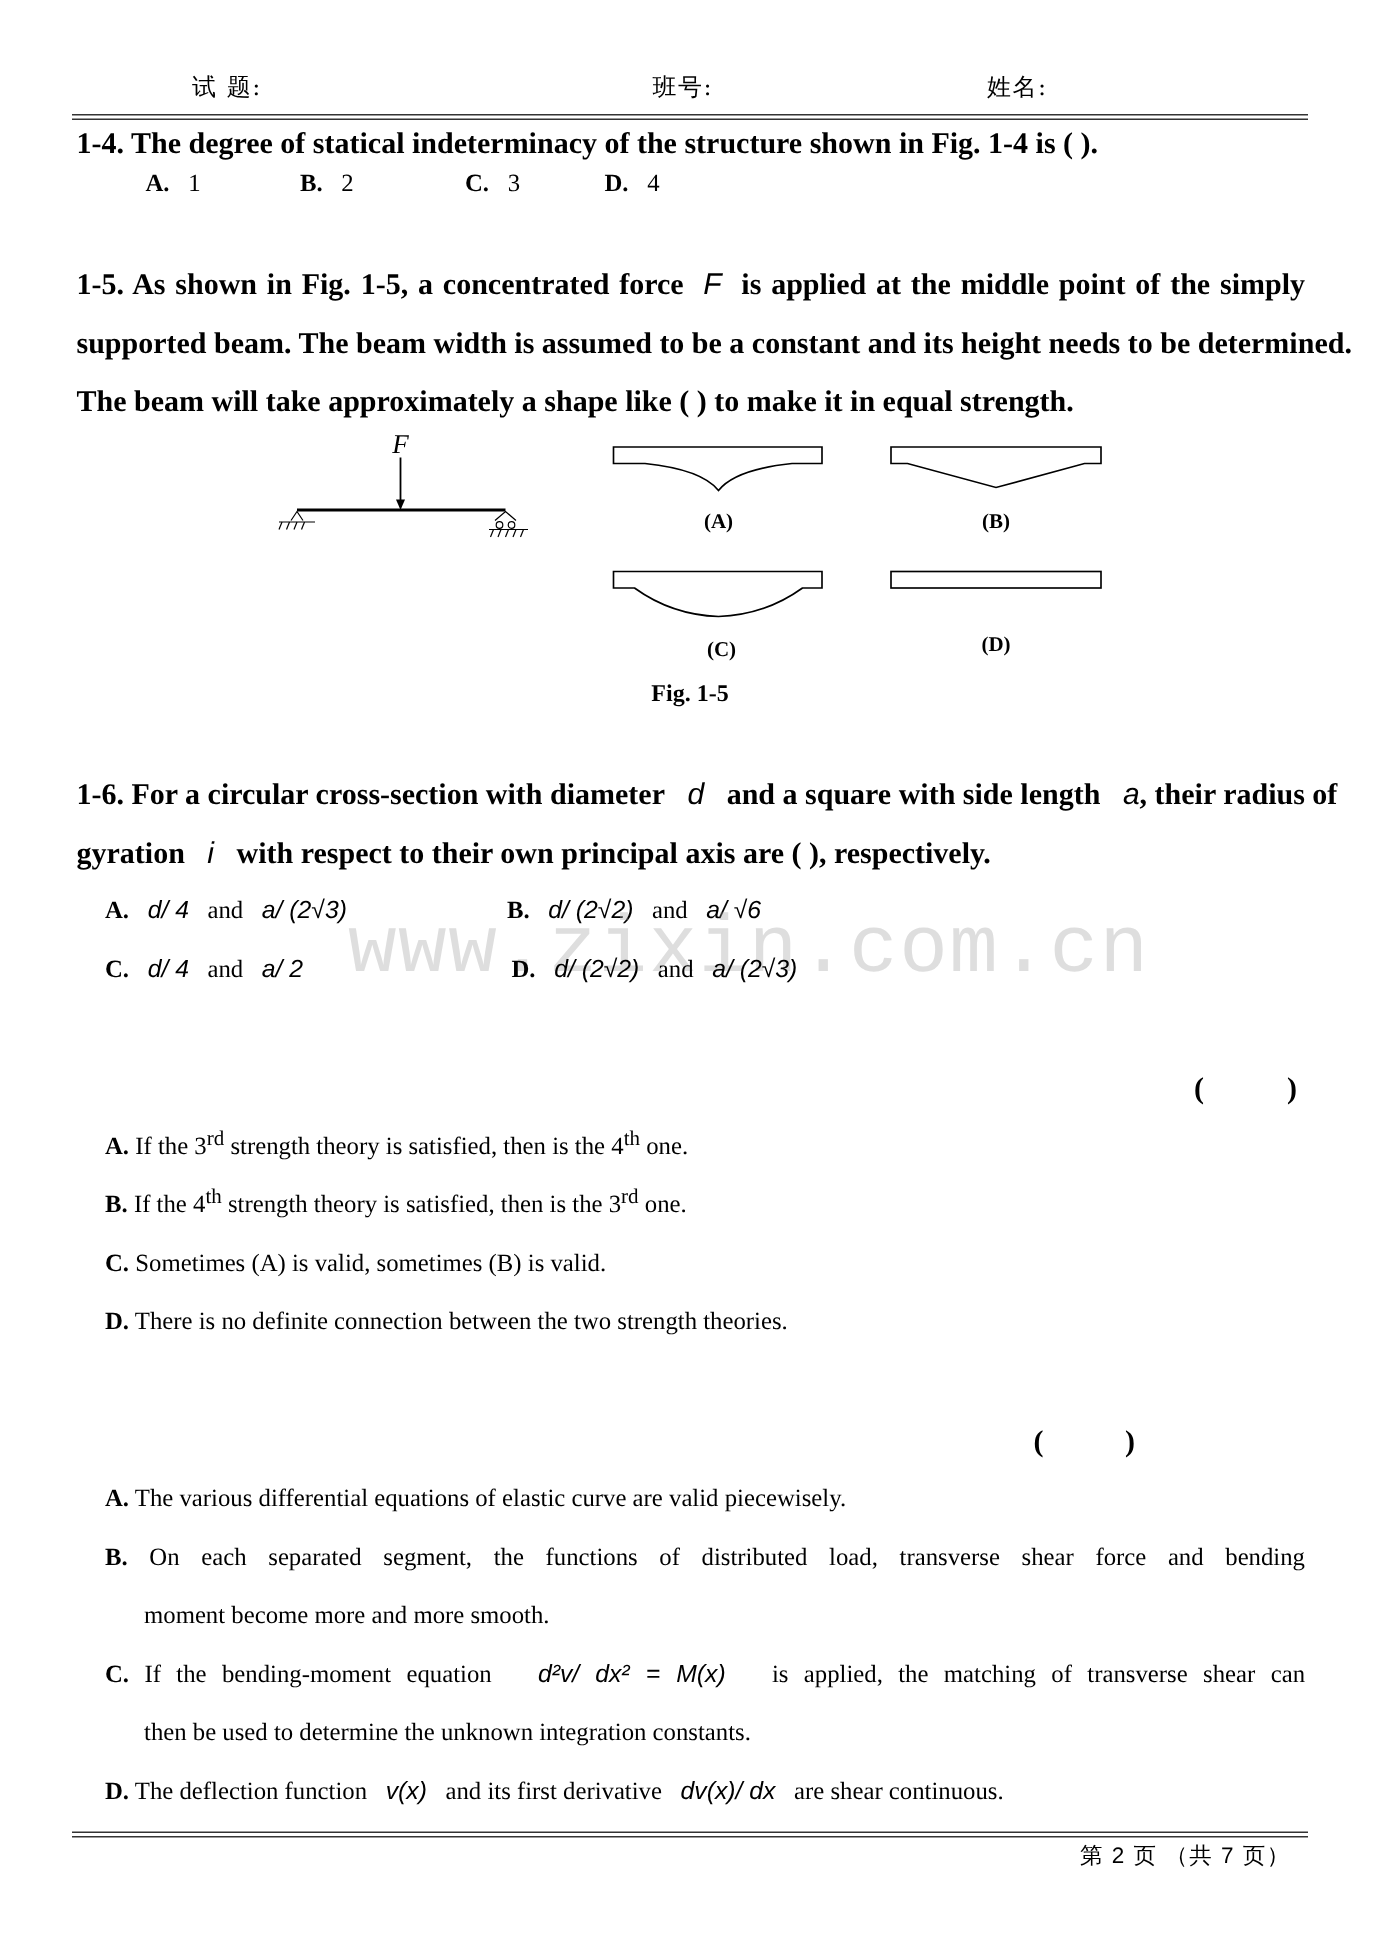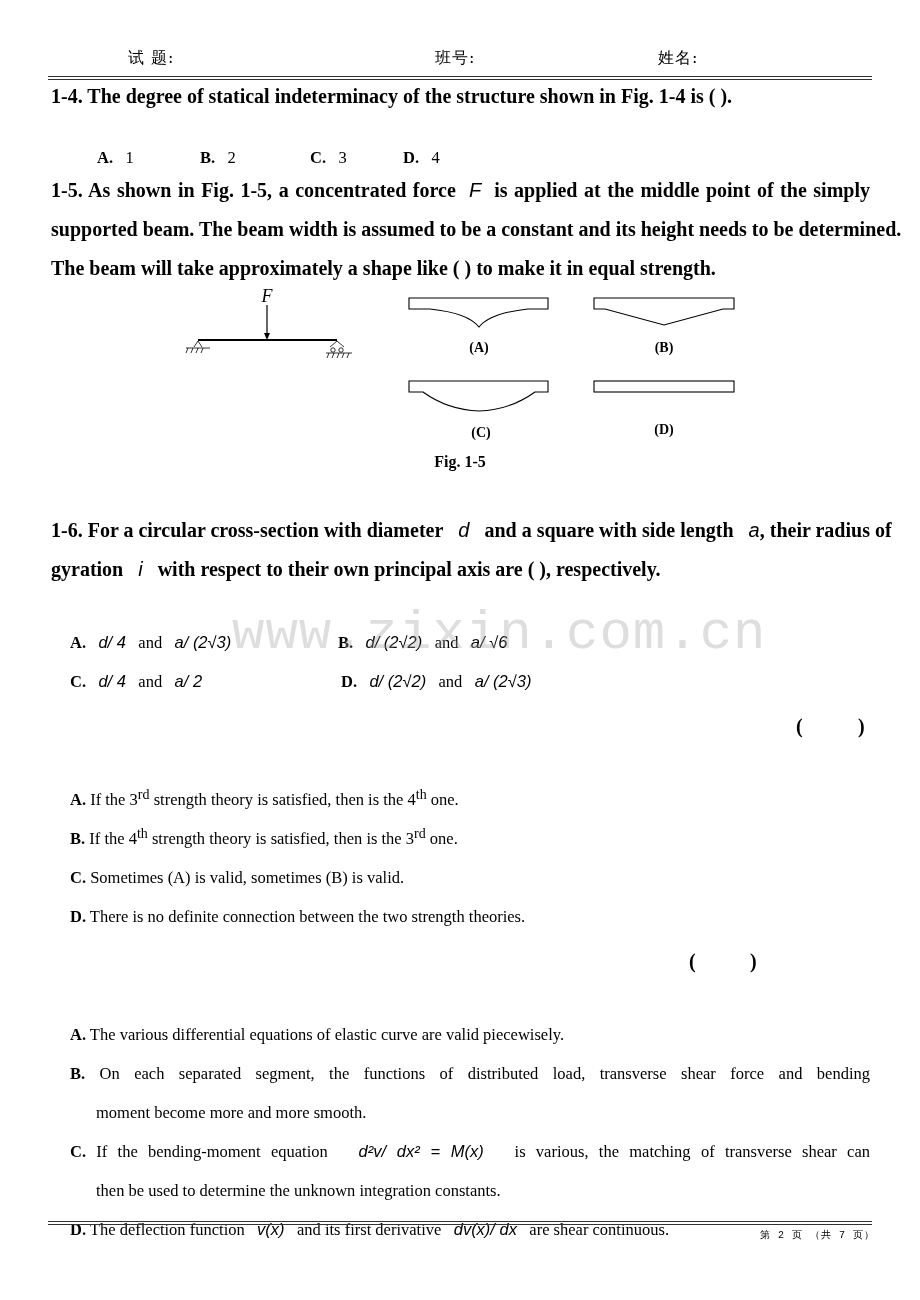--- a/index.html
+++ b/index.html
@@ -7,27 +7,27 @@
          font-family: "Liberation Serif", serif; color: #000; }
   .abs { position: absolute; }
   .hdr { top: 48px; font-size: 16px; letter-spacing: 1px; font-family: "DejaVu Serif", serif; }
   .rule-top1 { left: 48px; width: 824px; top: 76px; border-top: 1px solid #333; }
   .rule-top2 { left: 48px; width: 824px; top: 79px; border-top: 1px solid #333; }
   .rule-bot1 { left: 48px; width: 824px; top: 1221px; border-top: 1px solid #333; }
   .rule-bot2 { left: 48px; width: 824px; top: 1224px; border-top: 1px solid #333; }
   .q { font-weight: bold; font-size: 16.5px; }
   .line { position: absolute; left: 51px; width: 819px; font-size: 20px; white-space: nowrap; }
   .justify { text-align: justify; text-align-last: justify; }
-  .opt { position: absolute; font-size: 16.5px; white-space: nowrap; margin-top: 36px; }
+  .opt { position: absolute; font-size: 16.5px; white-space: nowrap; }
   .b { font-weight: bold; }
   .m { font-family: "Liberation Sans", sans-serif; font-style: italic; font-weight: normal; }
   sup { font-size: 14px; vertical-align: 6px; line-height: 0; }
   .watermark { left: 232px; top: 603px; font-family: Liberation Mono, monospace;
                font-size: 54px; color: rgba(160,160,160,0.35); letter-spacing: 1px; }
-  .footer { left: 720px; top: 1228px; font-size: 10px; font-family: Liberation Mono, monospace; letter-spacing: 1px; margin-left: 40px; }
+  .footer { left: 720px; top: 1228px; font-size: 15px; font-family: Liberation Sans, sans-serif; letter-spacing: 1px; }
   .fig-label { font-weight: bold; font-size: 14px; font-family: "Liberation Serif", serif; }
 </style>
 </head>
 <body>
 
 <span class="abs hdr" style="left:128px">试  题:</span>
 <span class="abs hdr" style="left:435px">班号:</span>
 <span class="abs hdr" style="left:658px">姓名:</span>
 <div class="abs rule-top1"></div>
 <div class="abs rule-top2"></div>
@@ -131,20 +131,20 @@
 <div class="line q" style="top:950px">
   <span style="position:absolute; left:638px">(</span>
   <span style="position:absolute; left:699px">)</span>
 </div>
 <div class="opt" style="left:70px; top:989px"><span class="b">A.</span><span> The various differential equations of elastic curve are valid piecewisely.</span></div>
 <div class="opt" style="left:70px; top:1028px; width:800px">
   <div class="justify" style="white-space:nowrap"><span class="b">B.</span>&nbsp;<span>On each separated segment, the functions of distributed load, transverse shear force and bending</span></div>
 </div>
 <div class="opt" style="left:96px; top:1067px">moment become more and more smooth.</div>
 <div class="opt" style="left:70px; top:1106px; width:800px">
-  <div class="justify"><span class="b">C.</span>&nbsp;<span>If the bending-moment equation</span>&nbsp;&nbsp;&nbsp;<span class="m">d²v/ dx² = M(x)</span>&nbsp;&nbsp;&nbsp;<span>is various, the matching of transverse shear can</span></div>
+  <div class="justify"><span class="b">C.</span>&nbsp;<span>If the bending-moment equation</span>&nbsp;&nbsp;&nbsp;<span class="m">d²v/ dx² = M(x)</span>&nbsp;&nbsp;&nbsp;<span>is applied, the matching of transverse shear can</span></div>
 </div>
 <div class="opt" style="left:96px; top:1145px">then be used to determine the unknown integration constants.</div>
 <div class="opt" style="left:70px; top:1184px"><span class="b">D.</span><span> The deflection function</span>&nbsp;&nbsp;&nbsp;<span class="m">v(x)</span>&nbsp;&nbsp;&nbsp;<span>and its first derivative</span>&nbsp;&nbsp;&nbsp;<span class="m">dv(x)/ dx</span>&nbsp;&nbsp;&nbsp;<span>are shear continuous.</span></div>
 
 <div class="abs rule-bot1"></div>
 <div class="abs rule-bot2"></div>
 <div class="abs footer">第 2 页  （共 7 页）</div>
 
 </body></html>

